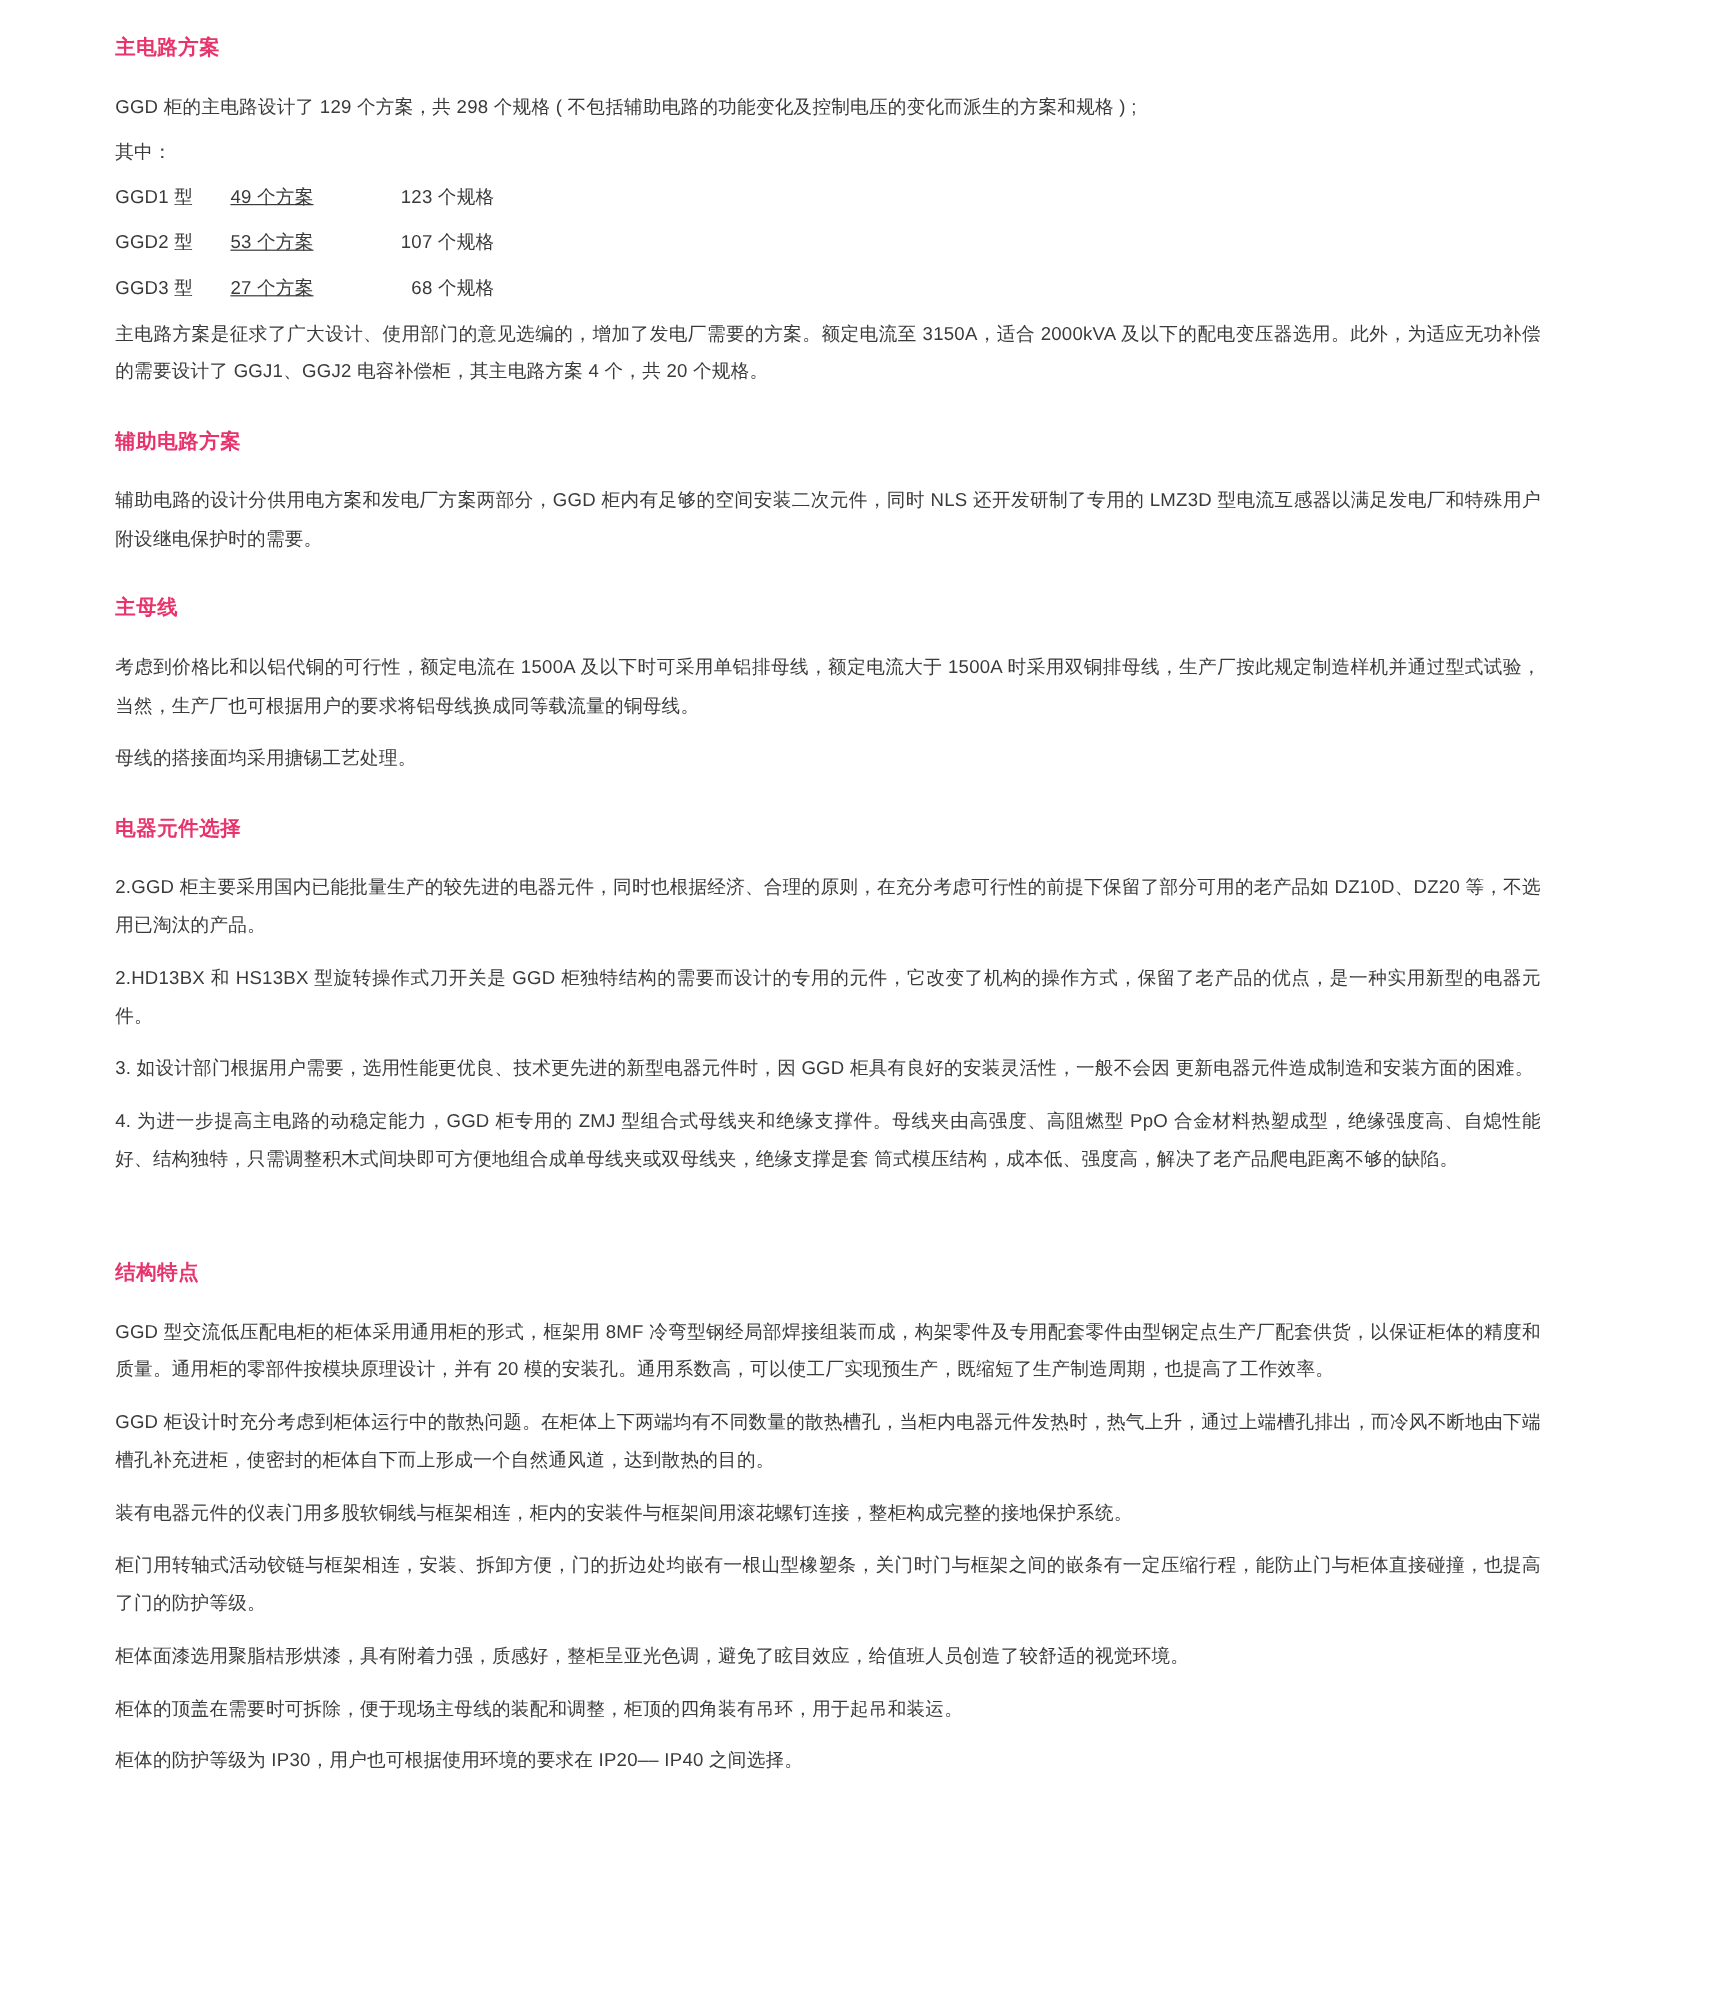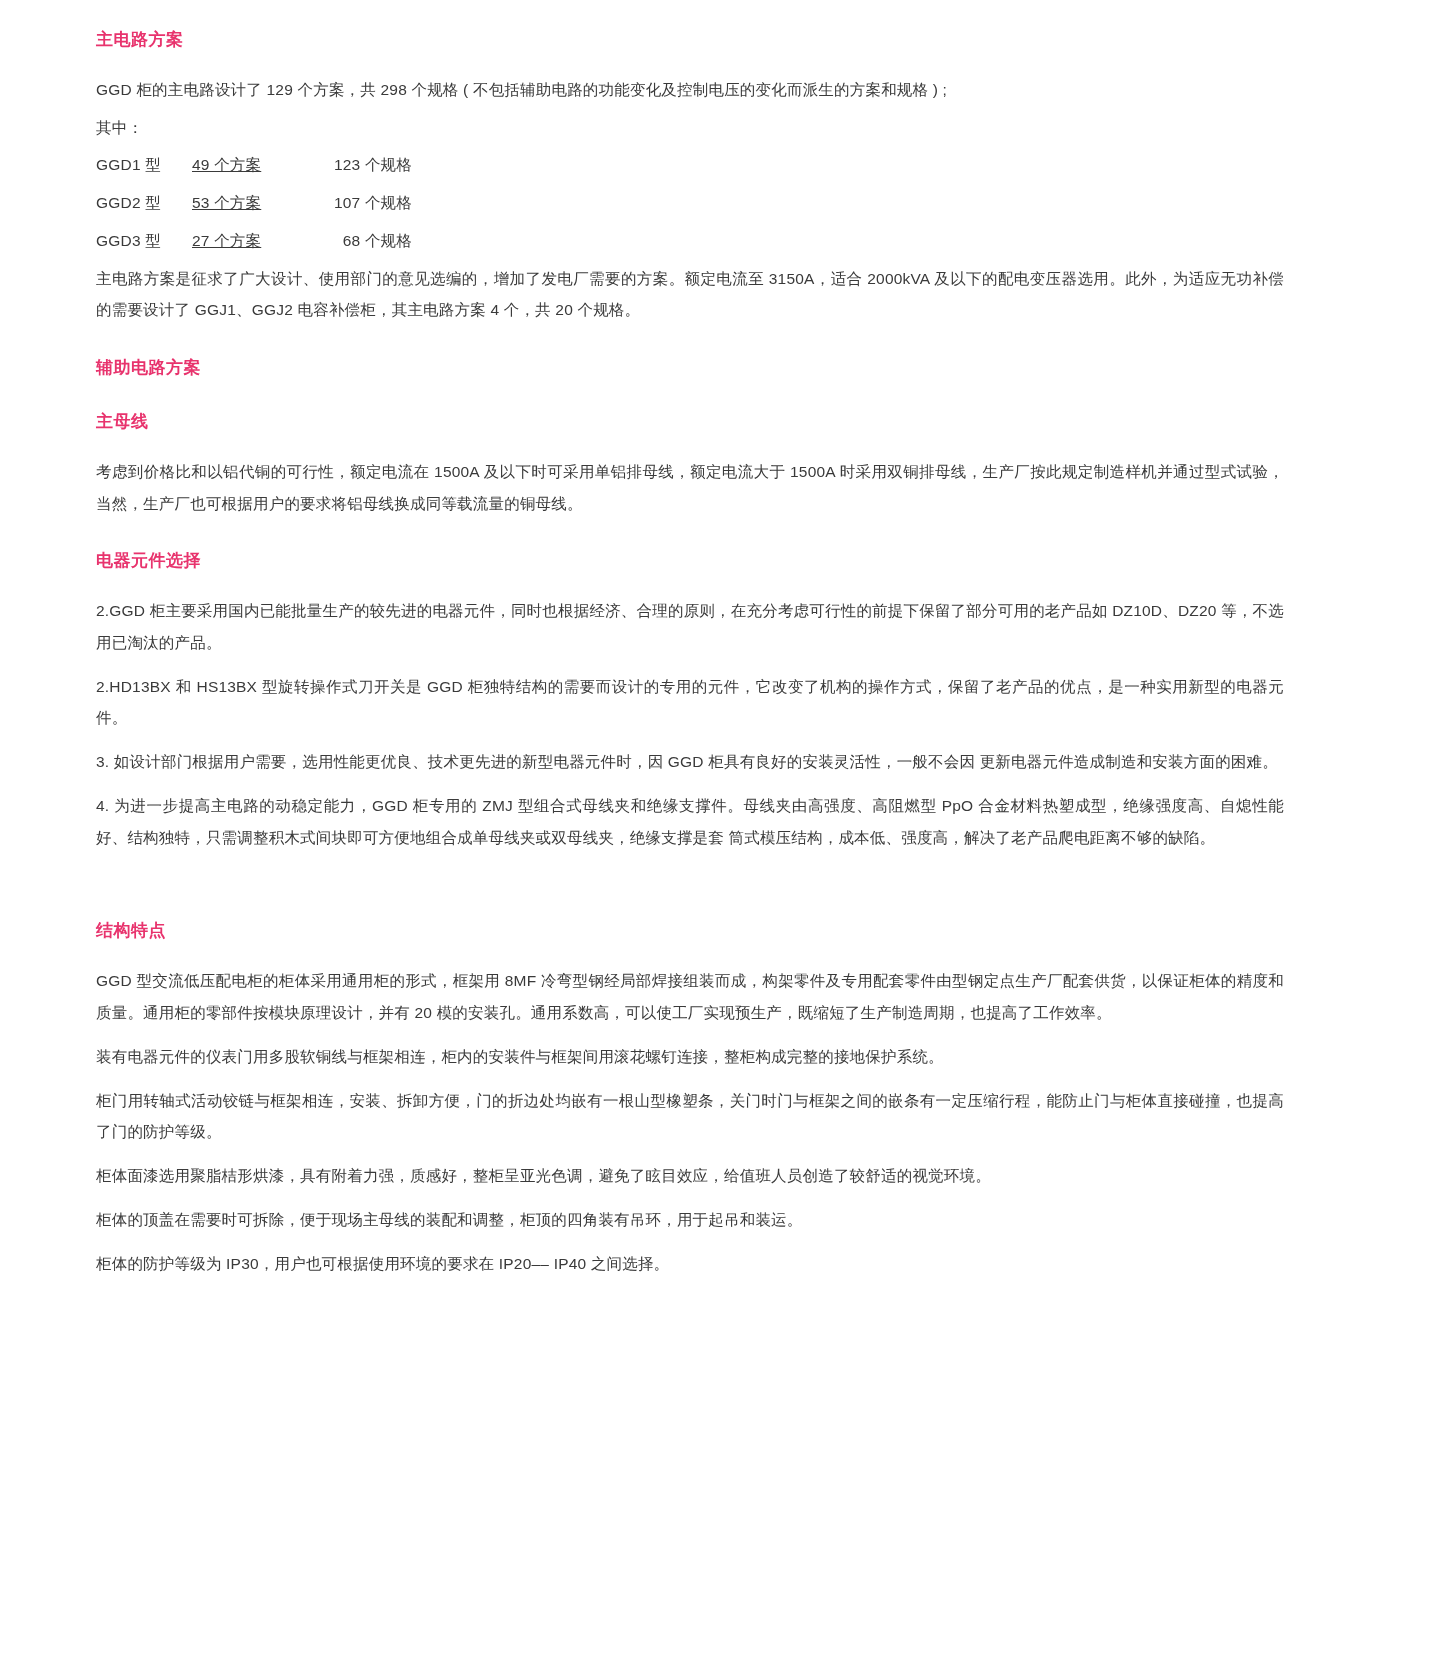--- a/index.html
+++ b/index.html
@@ -78,38 +78,41 @@
     </div>
     <div class="spec-line">
       <span class="col c1">GGD3 型</span><span class="col c2">27 个方案</span><span class="col c3">68 个规格</span>
     </div>
 
     <p class="para">主电路方案是征求了广大设计、使用部门的意见选编的，增加了发电厂需要的方案。额定电流至 3150A，适合 2000kVA 及以下的配电变压器选用。此外，为适应无功补偿的需要设计了 GGJ1、GGJ2 电容补偿柜，其主电路方案 4 个，共 20 个规格。</p>
   </section>
 
   <section class="section">
     <h2 class="section-title">辅助电路方案</h2>
+    <p class="para">辅助电路的设计分供用电方案和发电厂方案两部分，GGD 柜内有足够的空间安装二次元件，同时 NLS 还开发研制了专用的 LMZ3D 型电流互感器以满足发电厂和特殊用户附设继电保护时的需要。</p>
   </section>
 
   <section class="section">
     <h2 class="section-title">主母线</h2>
     <p class="para">考虑到价格比和以铝代铜的可行性，额定电流在 1500A 及以下时可采用单铝排母线，额定电流大于 1500A 时采用双铜排母线，生产厂按此规定制造样机并通过型式试验，当然，生产厂也可根据用户的要求将铝母线换成同等载流量的铜母线。</p>
+    <p class="para">母线的搭接面均采用搪锡工艺处理。</p>
   </section>
 
   <section class="section">
     <h2 class="section-title">电器元件选择</h2>
     <p class="para">2.GGD 柜主要采用国内已能批量生产的较先进的电器元件，同时也根据经济、合理的原则，在充分考虑可行性的前提下保留了部分可用的老产品如 DZ10D、DZ20 等，不选用已淘汰的产品。</p>
     <p class="para">2.HD13BX 和 HS13BX 型旋转操作式刀开关是 GGD 柜独特结构的需要而设计的专用的元件，它改变了机构的操作方式，保留了老产品的优点，是一种实用新型的电器元件。</p>
     <p class="para">3. 如设计部门根据用户需要，选用性能更优良、技术更先进的新型电器元件时，因 GGD 柜具有良好的安装灵活性，一般不会因 更新电器元件造成制造和安装方面的困难。</p>
     <p class="para">4. 为进一步提高主电路的动稳定能力，GGD 柜专用的 ZMJ 型组合式母线夹和绝缘支撑件。母线夹由高强度、高阻燃型 PpO 合金材料热塑成型，绝缘强度高、自熄性能好、结构独特，只需调整积木式间块即可方便地组合成单母线夹或双母线夹，绝缘支撑是套 筒式模压结构，成本低、强度高，解决了老产品爬电距离不够的缺陷。</p>
   </section>
 
   <section class="section gap-big">
     <h2 class="section-title">结构特点</h2>
     <p class="para">GGD 型交流低压配电柜的柜体采用通用柜的形式，框架用 8MF 冷弯型钢经局部焊接组装而成，构架零件及专用配套零件由型钢定点生产厂配套供货，以保证柜体的精度和质量。通用柜的零部件按模块原理设计，并有 20 模的安装孔。通用系数高，可以使工厂实现预生产，既缩短了生产制造周期，也提高了工作效率。</p>
+    <p class="para">GGD 柜设计时充分考虑到柜体运行中的散热问题。在柜体上下两端均有不同数量的散热槽孔，当柜内电器元件发热时，热气上升，通过上端槽孔排出，而冷风不断地由下端槽孔补充进柜，使密封的柜体自下而上形成一个自然通风道，达到散热的目的。</p>
     <p class="para">装有电器元件的仪表门用多股软铜线与框架相连，柜内的安装件与框架间用滚花螺钉连接，整柜构成完整的接地保护系统。</p>
     <p class="para">柜门用转轴式活动铰链与框架相连，安装、拆卸方便，门的折边处均嵌有一根山型橡塑条，关门时门与框架之间的嵌条有一定压缩行程，能防止门与柜体直接碰撞，也提高了门的防护等级。</p>
     <p class="para">柜体面漆选用聚脂桔形烘漆，具有附着力强，质感好，整柜呈亚光色调，避免了眩目效应，给值班人员创造了较舒适的视觉环境。</p>
     <p class="para">柜体的顶盖在需要时可拆除，便于现场主母线的装配和调整，柜顶的四角装有吊环，用于起吊和装运。</p>
     <p class="para">柜体的防护等级为 IP30，用户也可根据使用环境的要求在 IP20–– IP40 之间选择。</p>
   </section>
 
 </div>
 
 </body></html>

